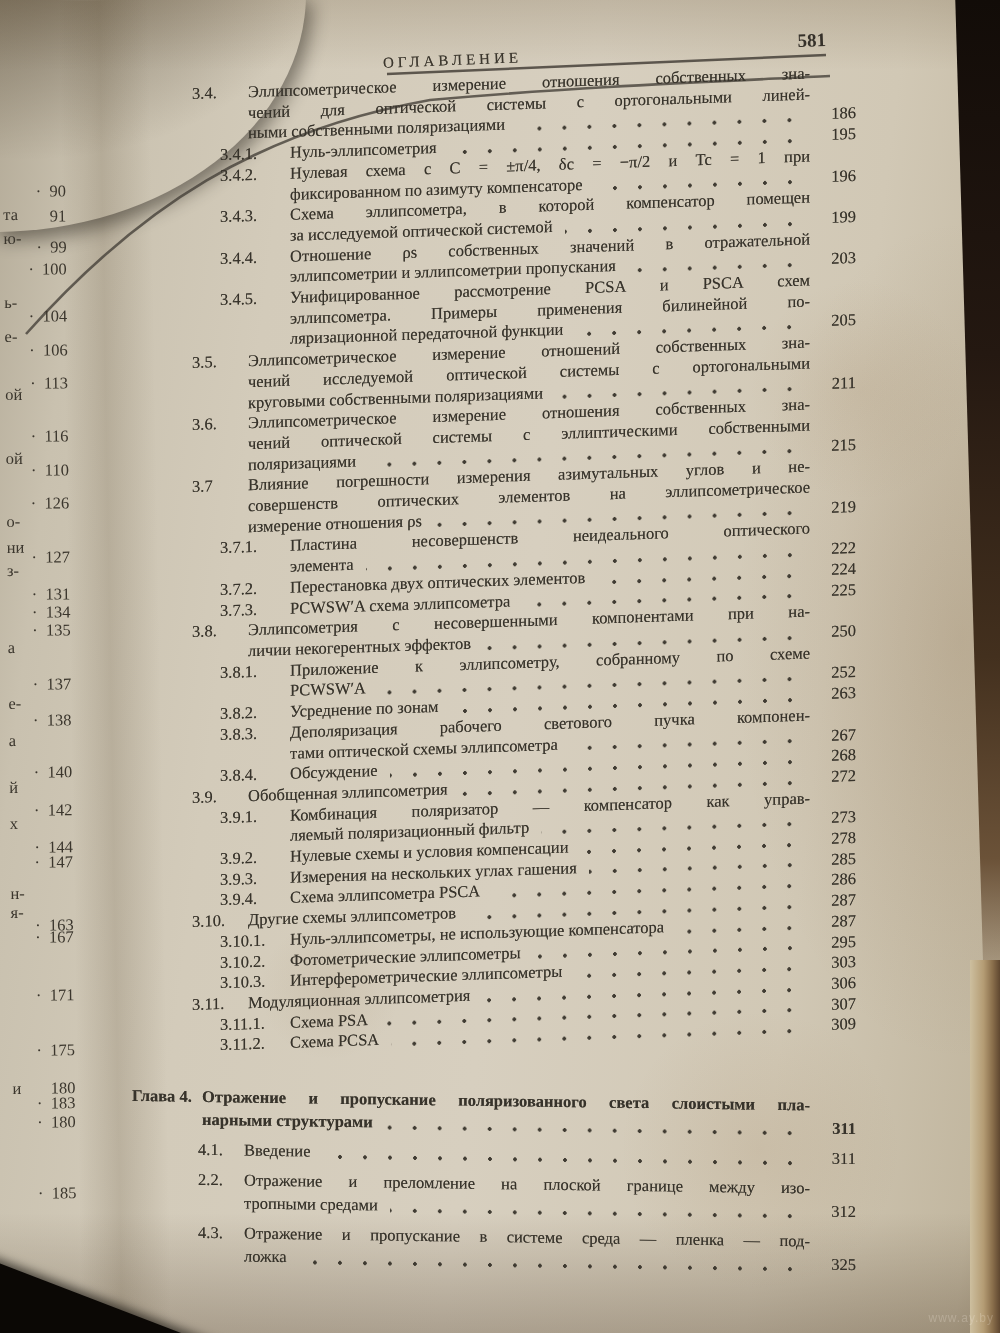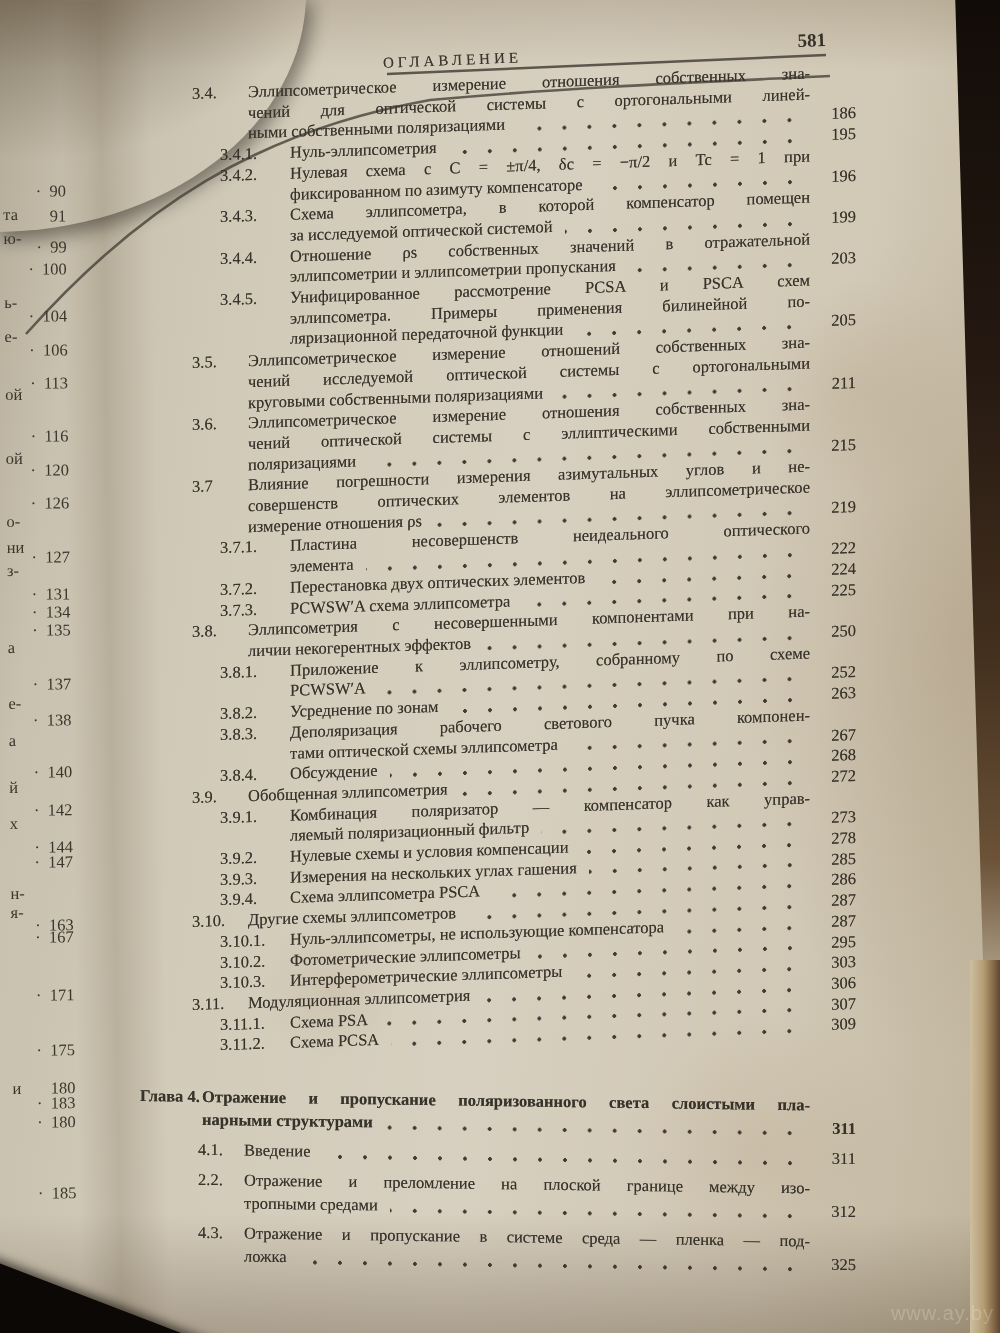--- a/index.html
+++ b/index.html
@@ -57,37 +57,37 @@
   .toc{position:absolute;color:#37332b;font-size:16.5px;
     text-shadow:0 0 .55px rgba(55,50,40,.65);}
   .toc-ch3{left:132px;top:86px;width:724px;line-height:20.7px;
     transform:skewY(-1.9deg);transform-origin:left top;}
   .toc-ch4{left:132px;top:1084px;width:724px;line-height:23px;
     transform:skewY(.8deg);transform-origin:left top;}
   .toc-ch4 .entry{margin-bottom:7px;}
   .entry{position:relative;}
   .entry .num{position:absolute;top:0;white-space:pre;}
   .lvl-chapter{padding-left:70px;font-weight:bold;}
-  .lvl-chapter .num{left:8px;text-align:right;}
+  .lvl-chapter .num{left:0;text-align:right;}
   .lvl-section{padding-left:116px;}
   .lvl-section .num{left:60px;}
   .lvl-sub{padding-left:158px;}
   .lvl-sub .num{left:88px;}
   .lvl-section4{padding-left:112px;}
   .lvl-section4 .num{left:66px;}
   .line{display:flex;align-items:baseline;}
   .line.fill{display:block;}
   .line.fill .txt{display:block;text-align:justify;text-align-last:justify;margin-right:46px;}
   .leader{flex:1 1 auto;min-width:0;align-self:flex-end;height:4px;margin:0 8px 4px 12px;
     background-image:radial-gradient(circle, rgba(48,44,36,.9) 1.7px, rgba(0,0,0,0) 2.1px);
     background-size:25px 4px;background-repeat:repeat-x;background-position:right center;}
   .pg{flex:0 0 46px;width:46px;text-align:right;white-space:pre;}
 
   .watermark{position:absolute;right:6px;bottom:8px;font-family:"Liberation Sans",sans-serif;
-    font-size:20px;color:rgba(255,248,235,.22);letter-spacing:1px;}
+    font-size:12px;color:rgba(255,248,235,.22);letter-spacing:1px;}
 </style>
 </head>
 <body>
 
 <div class="stage">
 
   <div class="book-page"></div>
   <div class="gutter-shadow"></div>
   <div class="fabric-surface"></div>
   <div class="book-edge-right"></div>
@@ -104,21 +104,21 @@
 
   <div class="facing">
       <div class="fnum" style="top: 182px;">·  90</div>
       <div class="fnum" style="top: 207px;">91</div>
       <div class="fnum" style="top: 238px;">·  99</div>
       <div class="fnum" style="top: 260px;">·  100</div>
       <div class="fnum" style="top: 307px;">·  104</div>
       <div class="fnum" style="top: 341px;">·  106</div>
       <div class="fnum" style="top: 374px;">·  113</div>
       <div class="fnum" style="top: 427px;">·  116</div>
-      <div class="fnum" style="top: 461px;">·  120</div>
+      <div class="fnum" style="top: 461px;">·  110</div>
       <div class="fnum" style="top: 494px;">·  126</div>
       <div class="fnum" style="top: 548px;">·  127</div>
       <div class="fnum" style="top: 585px;">·  131</div>
       <div class="fnum" style="top: 603px;">·  134</div>
       <div class="fnum" style="top: 621px;">·  135</div>
       <div class="fnum" style="top: 675px; font-family: Liberation Serif, serif;">·  137</div>
       <div class="fnum" style="top: 711px;">·  138</div>
       <div class="fnum" style="top: 763px;">·  140</div>
       <div class="fnum" style="top: 801px;">·  142</div>
       <div class="fnum" style="top: 838px;">·  144</div>

